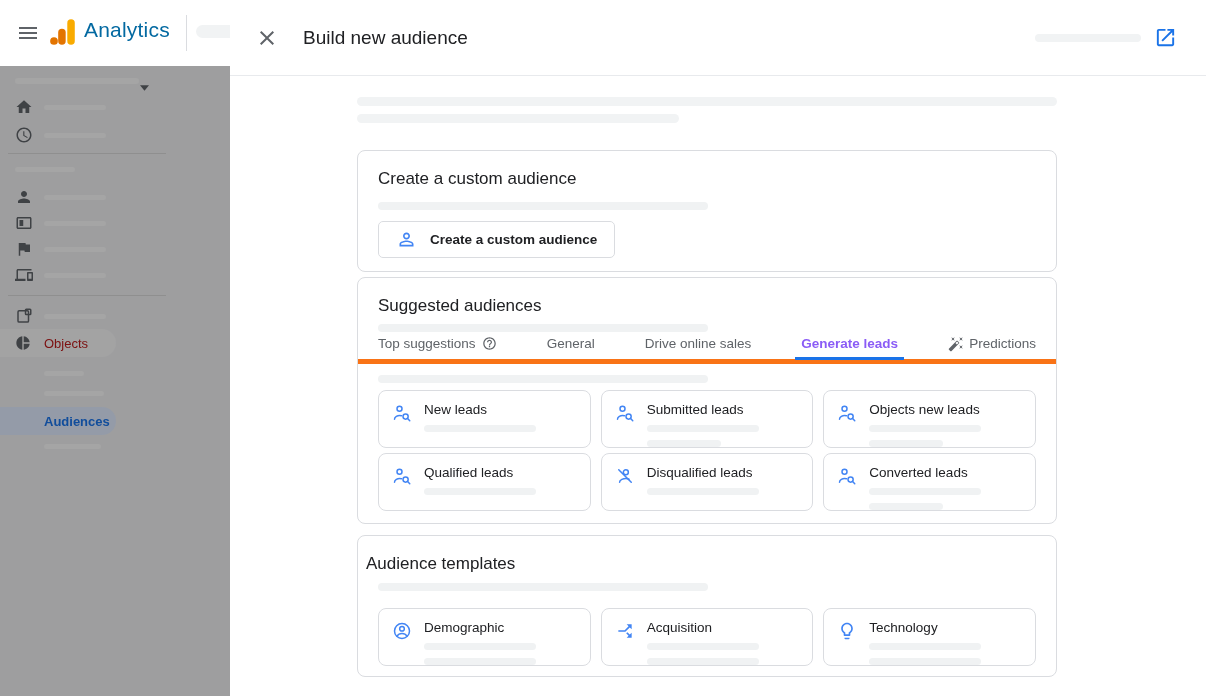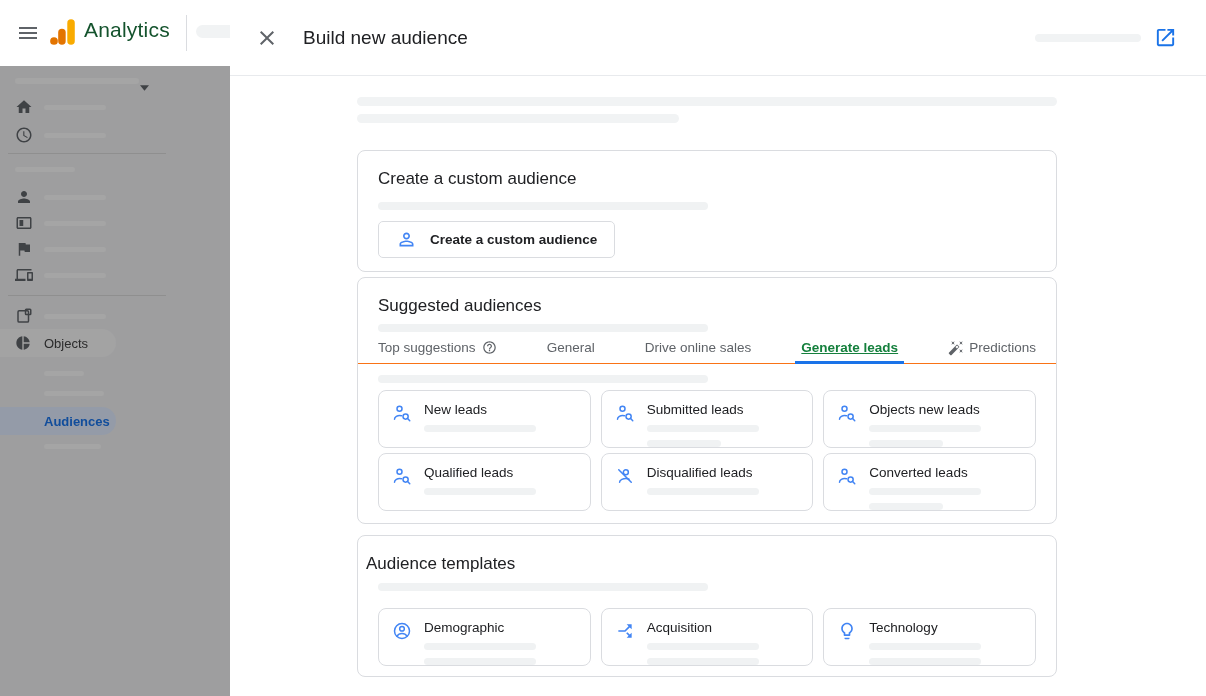--- a/index.html
+++ b/index.html
@@ -6,37 +6,37 @@
   html,body { width:1206px; height:696px; overflow:hidden; background:#fff;
     font-family:"Liberation Sans", sans-serif; }
   .stage { position:relative; width:1206px; height:696px; }
 
   
   .left-topbar { position:absolute; left:0; top:0; width:230px; height:66px;
     background:#fff; overflow:hidden; z-index:2; }
   .hamburger { position:absolute; left:16px; top:21px; width:24px; height:24px;
     border:none; background:none; cursor:pointer; color:#5f6368; }
   .ga-logo { position:absolute; left:50px; top:17px; }
-  .brand { position:absolute; left:84px; top:18px; font-size:21px; color:#14532d; letter-spacing:0.2px; }
+  .brand { position:absolute; left:84px; top:18px; font-size:21px; color:#0369a1; letter-spacing:0.2px; }
   .tb-divider { position:absolute; left:186px; top:15px; width:1px; height:36px; background:#dadce0; }
   .tb-pill { position:absolute; left:196px; top:25px; width:60px; height:13px;
     border-radius:7px; background:#f1f3f4; }
 
   
   .sidebar { position:absolute; left:0; top:66px; width:230px; bottom:0;
     background:#ececee; z-index:1; }
   .sk { position:absolute; background:#f6f6f6; border-radius:3px; }
   .s-divider { position:absolute; left:8px; width:158px; height:1px; background:#d5d5d5; }
   .s-icon { position:absolute; left:15px; width:18px; height:18px; color:#5f6368; }
   .caret { position:absolute; left:140px; top:11px; color:#5f6368; }
   .pill { position:absolute; left:0; width:116px; height:28px; border-radius:0 16px 16px 0;
     display:flex; align-items:center; cursor:pointer; }
   .pill-objects { top:263px; background:#f3f3f4; }
   .pill-objects .p-icon { margin-left:15px; width:16px; height:16px; color:#5f6368; }
-  .pill-objects .p-label { margin-left:13px; font-size:13px; color:#404040; }
+  .pill-objects .p-label { margin-left:13px; font-size:13px; color:#b91c1c; }
   .pill-audiences { top:341px; background:#dde8fb;font-weight:bold; }
   .pill-audiences .p-label { margin-left:44px; font-size:13px; color:#1a73e8; }
   .scrim { position:absolute; inset:0; background:rgba(0,0,0,0.33); z-index:5; }
 
   
   .panel { position:absolute; left:230px; top:0; width:976px; height:696px;
     background:#fff; z-index:3; }
   .panel-header { position:relative; height:76px; border-bottom:1px solid #e8eaed;
     display:flex; align-items:center; padding:0 29px 0 25px; }
   .close-btn { width:24px; height:24px; border:none; background:none; cursor:pointer;
@@ -58,27 +58,27 @@
   .card-custom .title-bar { margin-top:13px; }
   .create-btn { margin-top:11px; height:37px; display:inline-flex; align-items:center;
     padding:0 17px; border:1px solid #dadce0; border-radius:5px; background:#fff; cursor:pointer; }
   .create-btn .b-icon { width:21px; height:21px; color:#4285f4; }
   .create-btn .b-label { margin-left:13px; font-size:13.5px; font-weight:600; color:#202124; }
 
   .card-suggested { margin-top:5px; height:247px; }
   .card-suggested .card-title { margin:18px 20px 0; }
   .card-suggested .title-bar { margin:8px 20px 0; }
   .tabs { margin-top:2px; padding:0 20px; height:30px; display:flex; align-items:flex-end;
-    justify-content:space-between; border-bottom:1px solid #f97316; }
+    justify-content:space-between; border-bottom:5px solid #f97316; }
   .tab { height:30px; display:flex; align-items:center; gap:6px; font-size:13.5px;
     color:#5f6368; cursor:pointer; padding:0 6px; border-bottom:3px solid transparent;
     margin-bottom:-1px; }
   .tab:first-child { padding-left:0; }
   .tab:last-child { padding-right:0; }
-  .tab.active { color:#15803d; border-bottom-color:#1a73e8; font-weight:600;text-decoration:underline; }
+  .tab.active { color:#8b5cf6; border-bottom-color:#1a73e8; font-weight:600; }
   .tab .t-icon { width:15px; height:15px; color:#5f6368; }
 
   .mid-bar { width:330px; height:8px; background:#f0f2f3; border-radius:4px; margin:11px 20px 0; }
   .grid3 { margin:7px 20px 0; display:grid; grid-template-columns:repeat(3,1fr);
     column-gap:10px; row-gap:5px; }
   .mini { height:58px; border:1px solid #dadce0; border-radius:8px; background:#fff;
     display:flex; padding:11px 13px; cursor:pointer; }
   .m-icon { width:20px; height:20px; color:#4285f4; flex:0 0 auto; margin-top:1px; }
   .m-body { margin-left:12px; flex:1; min-width:0; }
   .m-label { font-size:13.5px; font-weight:500; color:#202124; white-space:nowrap; }

